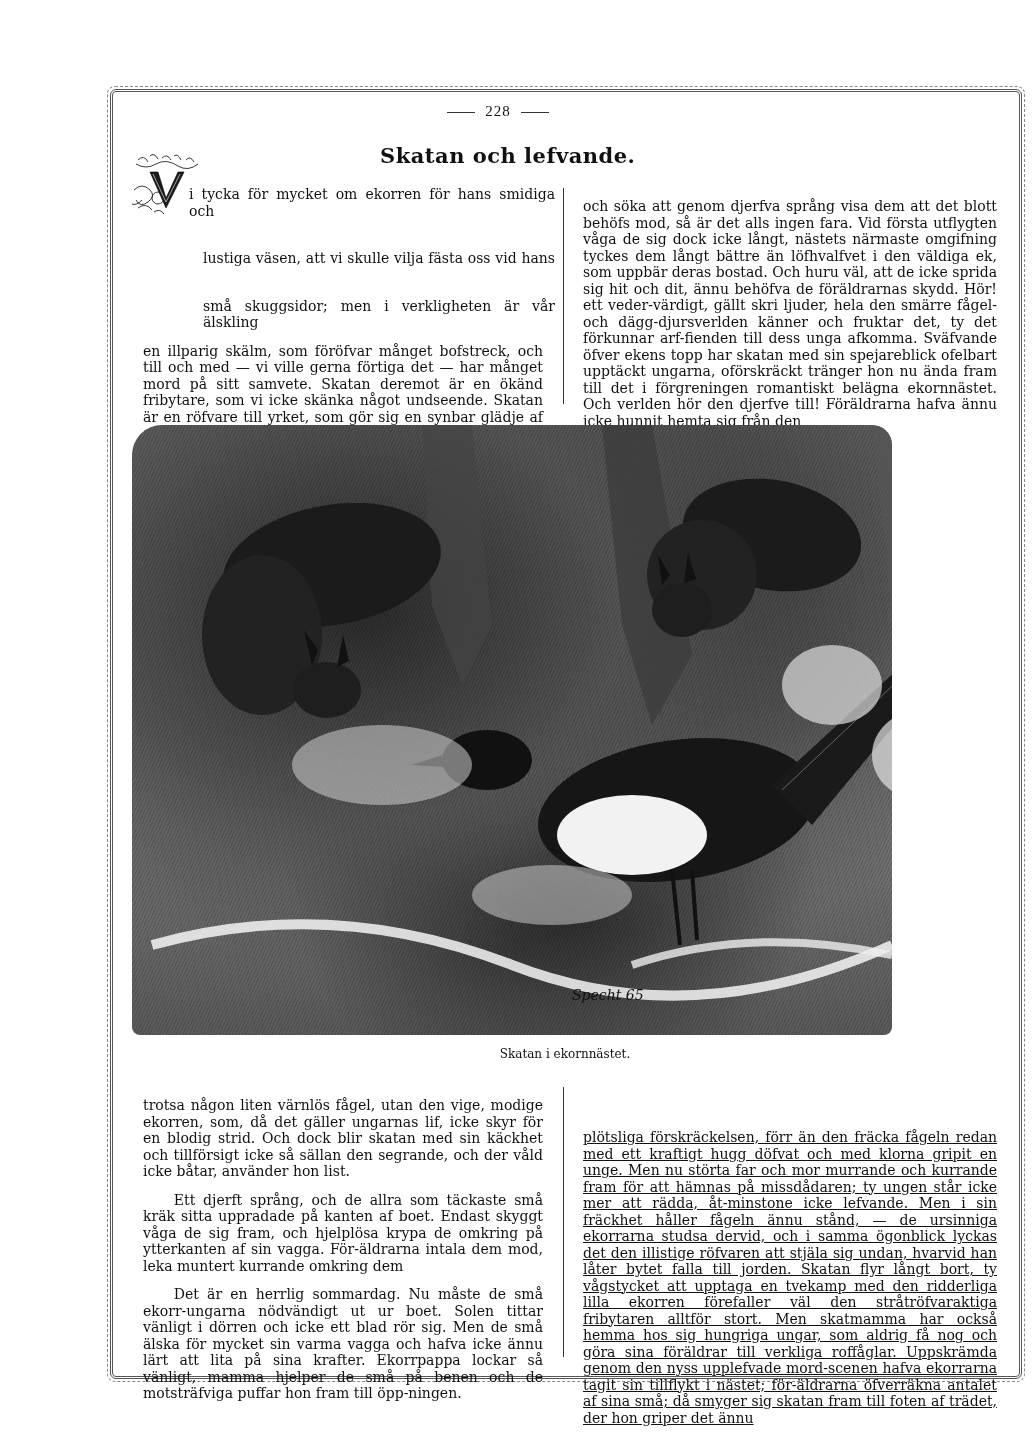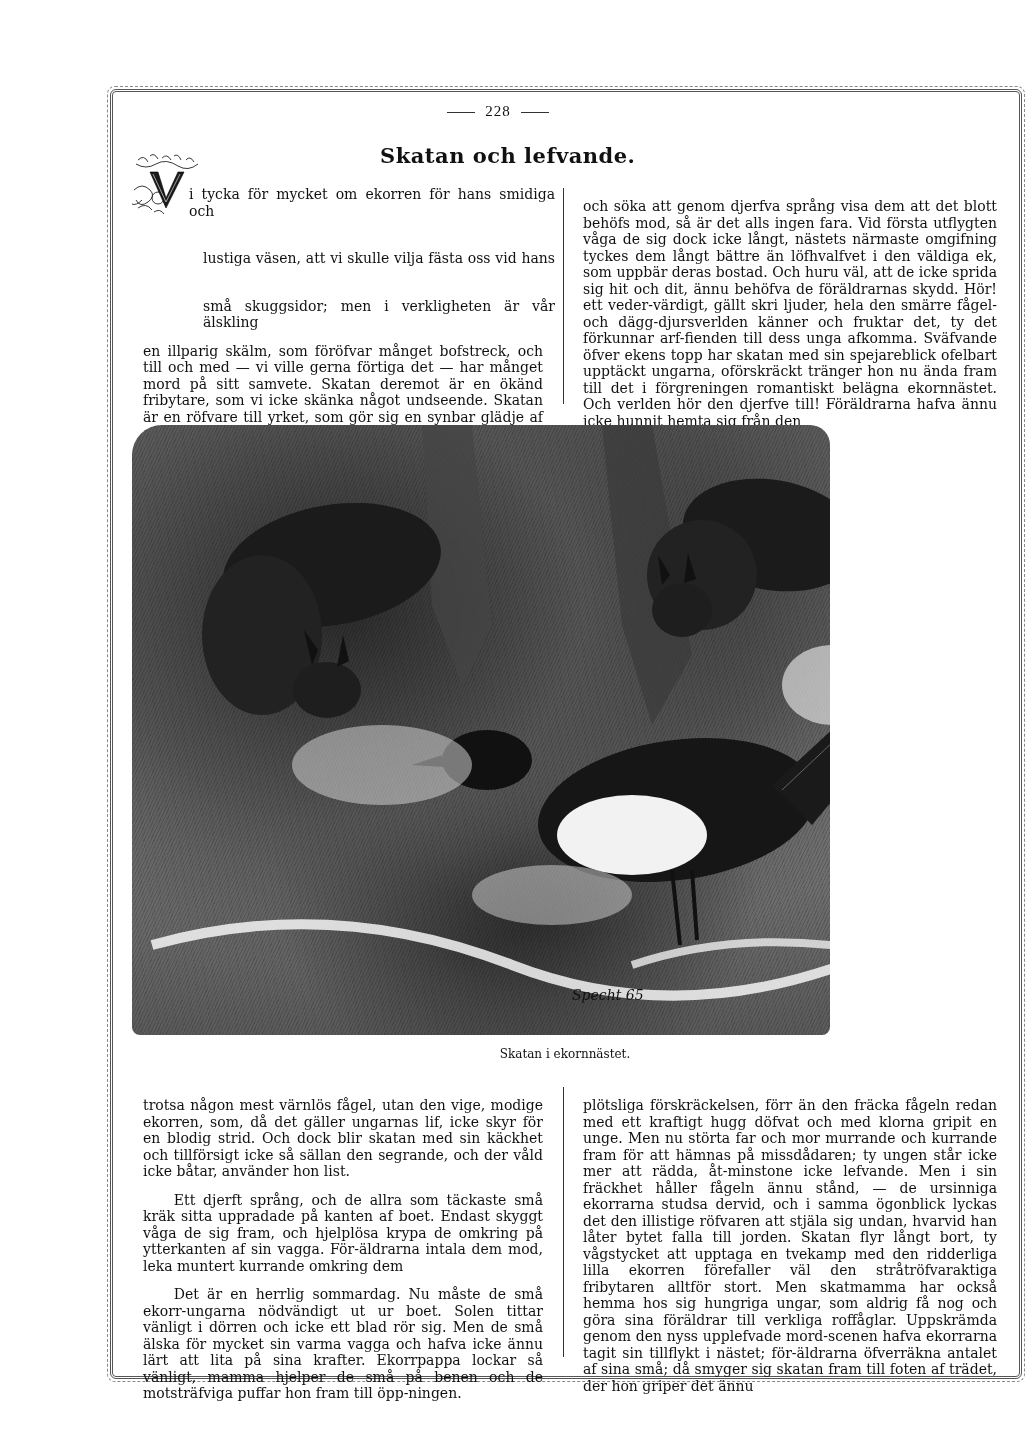--- a/index.html
+++ b/index.html
@@ -82,31 +82,31 @@
     margin-left: 58px;
     text-align-last: justify;
   }
   .col-top-right {
     left: 571px; top: 186px; width: 438px;
   }
   .col-bottom-left {
     left: 131px; top: 1085px; width: 424px;
   }
   .col-bottom-right {
-    left: 571px; top: 1085px; width: 438px;
+    left: 571px; top: 1117px; width: 438px; text-decoration: underline;
   }
   .col-divider {
     position: absolute;
     width: 1px;
     background: #333;
   }
   .illustration {
     position: absolute;
     left: 132px; top: 425px;
-    width: 698px; height: 610px;
+    width: 760px; height: 610px;
     background:
       repeating-linear-gradient(115deg, rgba(0,0,0,0.16) 0 1px, transparent 1px 3px),
       radial-gradient(ellipse at 30% 30%, #2a2a2a 0%, #555 35%, transparent 60%),
       radial-gradient(ellipse at 70% 25%, #333 0%, #555 30%, transparent 55%),
       radial-gradient(ellipse at 55% 70%, #1a1a1a 0%, #444 25%, transparent 45%),
       linear-gradient(180deg, #6a6a6a 0%, #8a8a8a 40%, #5a5a5a 100%);
     border-radius: 30px 20px 8px 8px;
     overflow: hidden;
   }
   .illustration svg { position: absolute; left: 0; top: 0; }
@@ -195,21 +195,21 @@
     <path d="M500 540 Q620 500 760 530" stroke="#eee" stroke-width="8" fill="none" opacity="0.8"></path>
 
     <text x="440" y="575" font-size="14" font-style="italic" fill="#111" font-family="DejaVu Serif, serif">Specht 65</text>
     <text x="800" y="565" font-size="11" fill="#111" font-family="DejaVu Serif, serif" transform="rotate(-40 800 565)">J. Kunz</text>
   </svg>
 </div>
 
 <div class="caption">Skatan i ekornnästet.</div>
 
 <div class="col col-bottom-left">
-  <p>trotsa någon mest värnlös fågel, utan den vige, modige ekorren, som, då det gäller ungarnas lif, icke skyr för en blodig strid. Och dock blir skatan med sin käckhet och tillförsigt icke så sällan den segrande, och der våld icke båtar, använder hon list.</p>
+  <p>trotsa någon liten värnlös fågel, utan den vige, modige ekorren, som, då det gäller ungarnas lif, icke skyr för en blodig strid. Och dock blir skatan med sin käckhet och tillförsigt icke så sällan den segrande, och der våld icke båtar, använder hon list.</p>
   <p class="indent">Ett djerft språng, och de allra som täckaste små kräk sitta uppradade på kanten af boet. Endast skyggt våga de sig fram, och hjelplösa krypa de omkring på ytterkanten af sin vagga. För-äldrarna intala dem mod, leka muntert kurrande omkring dem</p>
   <p class="indent">Det är en herrlig sommardag. Nu måste de små ekorr-ungarna nödvändigt ut ur boet. Solen tittar vänligt i dörren och icke ett blad rör sig. Men de små älska för mycket sin varma vagga och hafva icke ännu lärt att lita på sina krafter. Ekorrpappa lockar så vänligt, mamma hjelper de små på benen och de motsträfviga puffar hon fram till öpp-ningen.</p>
 </div>
 
 <div class="col-divider" style="left:563px; top:1087px; height:270px;"></div>
 
 <div class="col col-bottom-right">
   <p>plötsliga förskräckelsen, förr än den fräcka fågeln redan med ett kraftigt hugg döfvat och med klorna gripit en unge. Men nu störta far och mor murrande och kurrande fram för att hämnas på missdådaren; ty ungen står icke mer att rädda, åt-minstone icke lefvande. Men i sin fräckhet håller fågeln ännu stånd, — de ursinniga ekorrarna studsa dervid, och i samma ögonblick lyckas det den illistige röfvaren att stjäla sig undan, hvarvid han låter bytet falla till jorden. Skatan flyr långt bort, ty vågstycket att upptaga en tvekamp med den ridderliga lilla ekorren förefaller väl den stråtröfvaraktiga fribytaren alltför stort. Men skatmamma har också hemma hos sig hungriga ungar, som aldrig få nog och göra sina föräldrar till verkliga roffåglar. Uppskrämda genom den nyss upplefvade mord-scenen hafva ekorrarna tagit sin tillflykt i nästet; för-äldrarna öfverräkna antalet af sina små; då smyger sig skatan fram till foten af trädet, der hon griper det ännu</p>
 </div>
 

